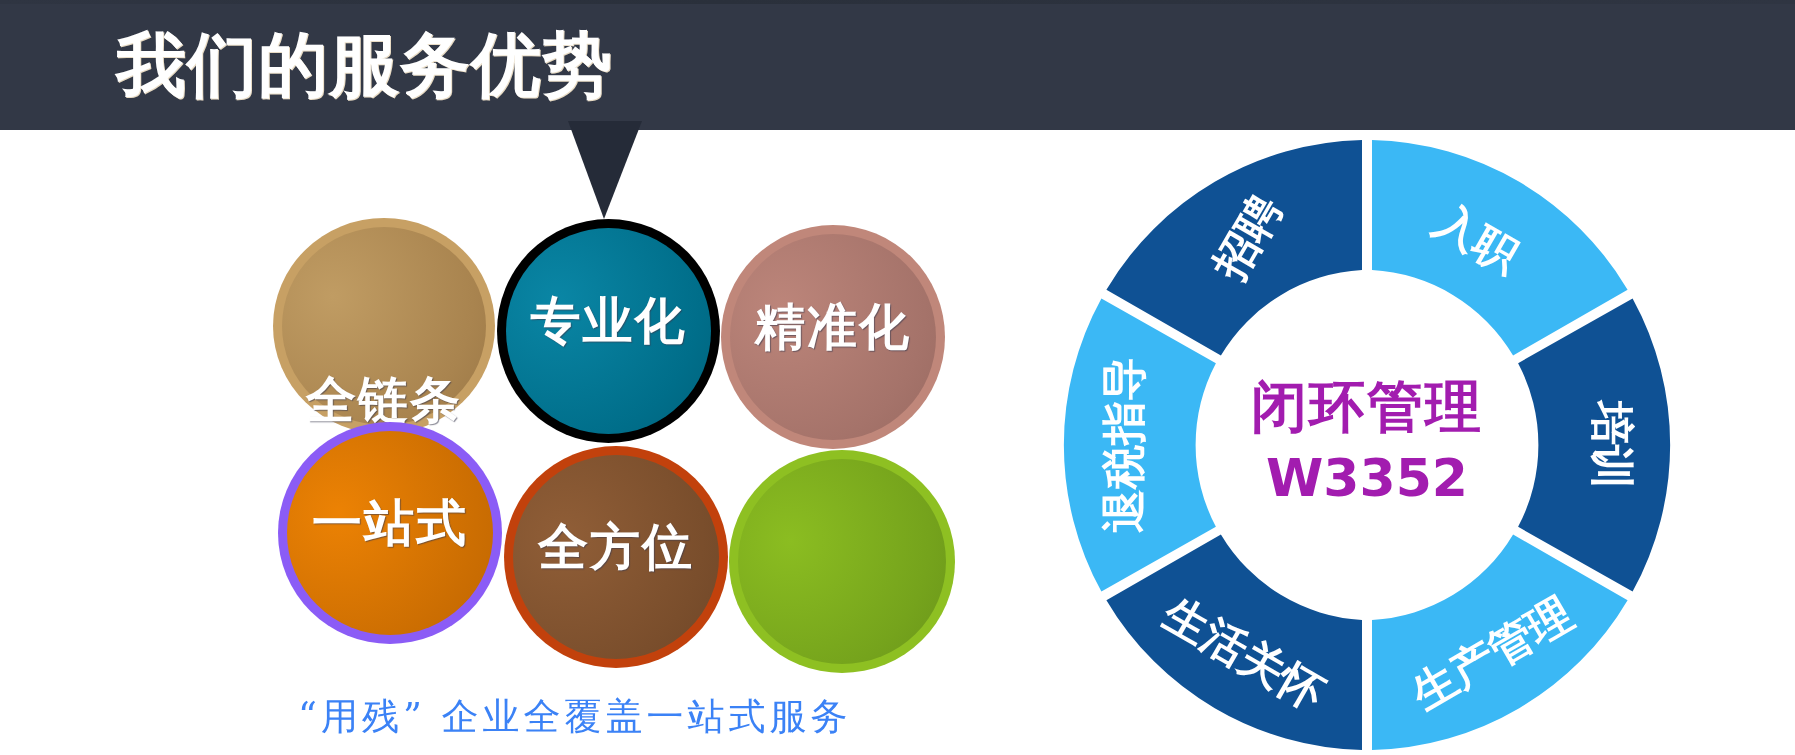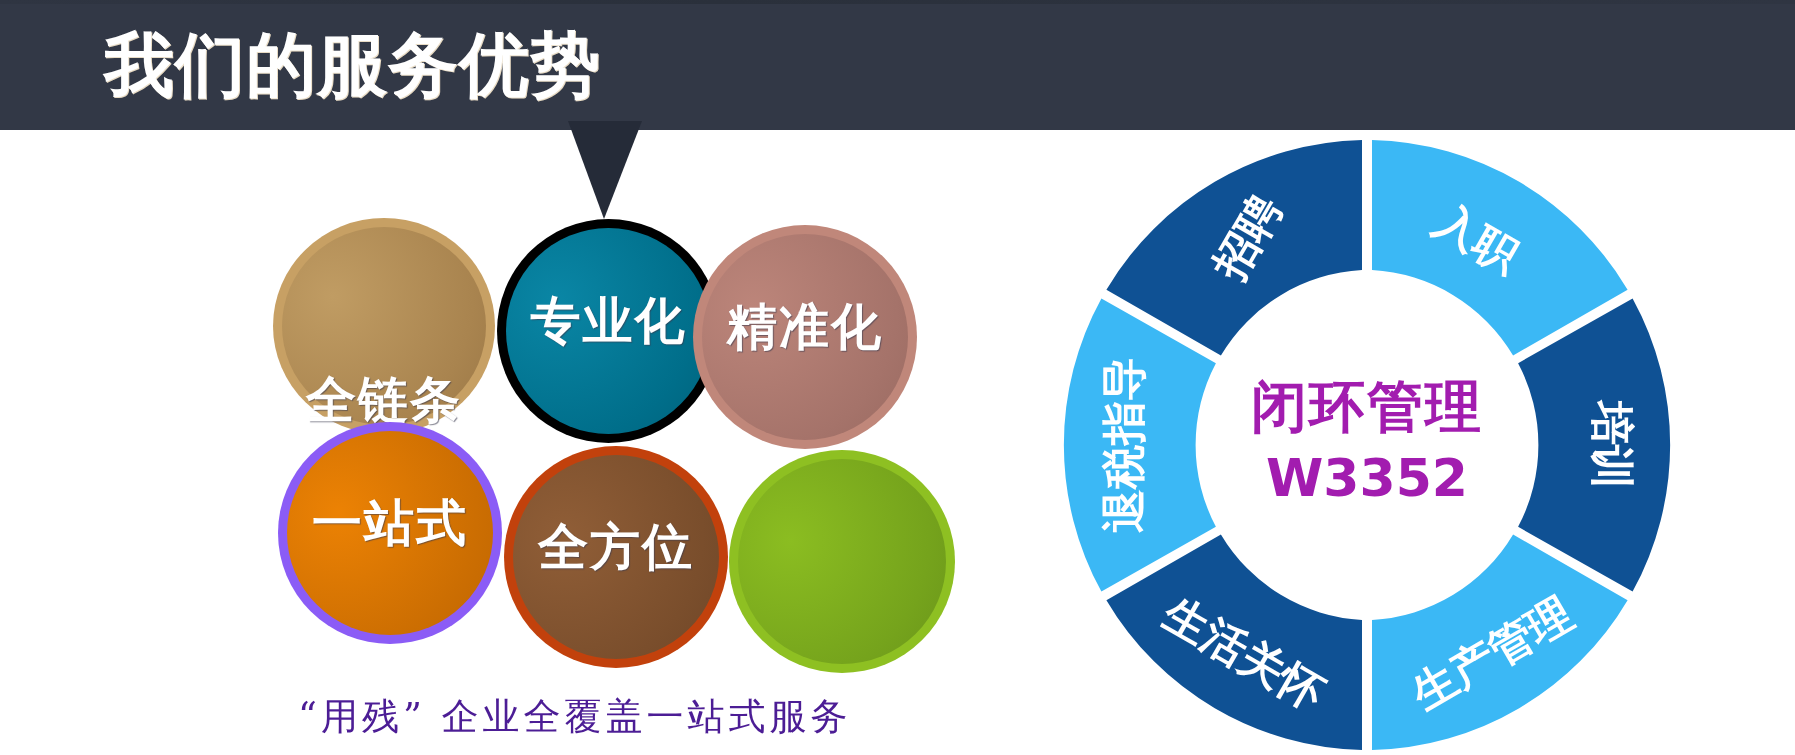--- a/index.html
+++ b/index.html
@@ -10,21 +10,21 @@
   }
   .header {
     position: absolute; left: 0; top: 0; width: 1795px; height: 130px;
     background: #323846;
   }
   .header .topstrip {
     position: absolute; left: 0; top: 0; width: 100%; height: 4px;
     background: linear-gradient(90deg, #2f3542, #2a303b 40%, #2f3542);
   }
   .title {
-    position: absolute; left: 104px; top: 22px;
+    position: absolute; left: 116px; top: 22px;
     font-family: "DejaVu Serif", serif;
     font-weight: bold; font-size: 70px; line-height: 86px;
     color: #ffffff; letter-spacing: 1px;
     text-shadow: 1px 1px 0 #e9dcc5;
   }
   .pointer { position: absolute; left: 0; top: 0; }
 
   .bubble {
     position: absolute; border-radius: 50%;
     box-sizing: border-box;
@@ -37,21 +37,21 @@
     position: relative; color: #ffffff;
     font-family: "DejaVu Serif", serif; font-weight: bold;
     font-size: 50px; letter-spacing: 2px;
     text-shadow: 1px 1px 1px rgba(60,60,80,0.6);
     margin-top: -20px;
     white-space: nowrap;
   }
   .caption {
     position: absolute; left: 298px; top: 692px;
     font-family: "DejaVu Serif", serif; font-size: 37px;
-    color: #4c1d95; letter-spacing: 4px; white-space: nowrap;
+    color: #3b82f6; letter-spacing: 4px; white-space: nowrap;
   }
   .ring { position: absolute; left: 0; top: 0; }
   .ring text.seg { font-family: "DejaVu Serif", serif; font-weight: bold; fill: #ffffff; }
   .center-title {
     position: absolute; left: 1192px; width: 350px; text-align: center;
     color: #a21caf; font-weight: bold; white-space: nowrap;
   }
   .center-title.l1 { top: 370px; font-family: "DejaVu Serif", serif; font-size: 56px; letter-spacing: 2px; }
   .center-title.l2 { top: 448px; font-family: "DejaVu Sans", sans-serif; font-size: 52px; }
 </style>
@@ -70,21 +70,21 @@
 <div class="bubble" style="left:273px; top:218px; width:222px; height:216px; background:#c7a064;align-items:flex-end;">
   <div class="inner" style="background: radial-gradient(circle at 25% 35%, #c09c63 0%, #a9844f 70%, #9a7746 100%);"></div>
   <span class="label">全链条</span>
 </div>
 
 <div class="bubble" style="left:497px; top:219px; width:223px; height:224px; background:#000000;">
   <div class="inner" style="background: radial-gradient(circle at 25% 35%, #0a86a5 0%, #006e8a 70%, #00627b 100%);"></div>
   <span class="label">专业化</span>
 </div>
 
-<div class="bubble" style="left:693px; top:225px; width:224px; height:224px; background:#c0877a;">
+<div class="bubble" style="left:721px; top:225px; width:224px; height:224px; background:#c0877a;">
   <div class="inner" style="background: radial-gradient(circle at 25% 35%, #bc857a 0%, #a5736a 70%, #996a61 100%);"></div>
   <span class="label">精准化</span>
 </div>
 
 <div class="bubble" style="left:278px; top:422px; width:224px; height:222px; background:#8b5cf6;">
   <div class="inner" style="background: radial-gradient(circle at 25% 40%, #ec8204 0%, #cc6e02 70%, #bf6602 100%);"></div>
   <span class="label">一站式</span>
 </div>
 
 <div class="bubble" style="left:504px; top:446px; width:224px; height:222px; background:#c2410c;">

